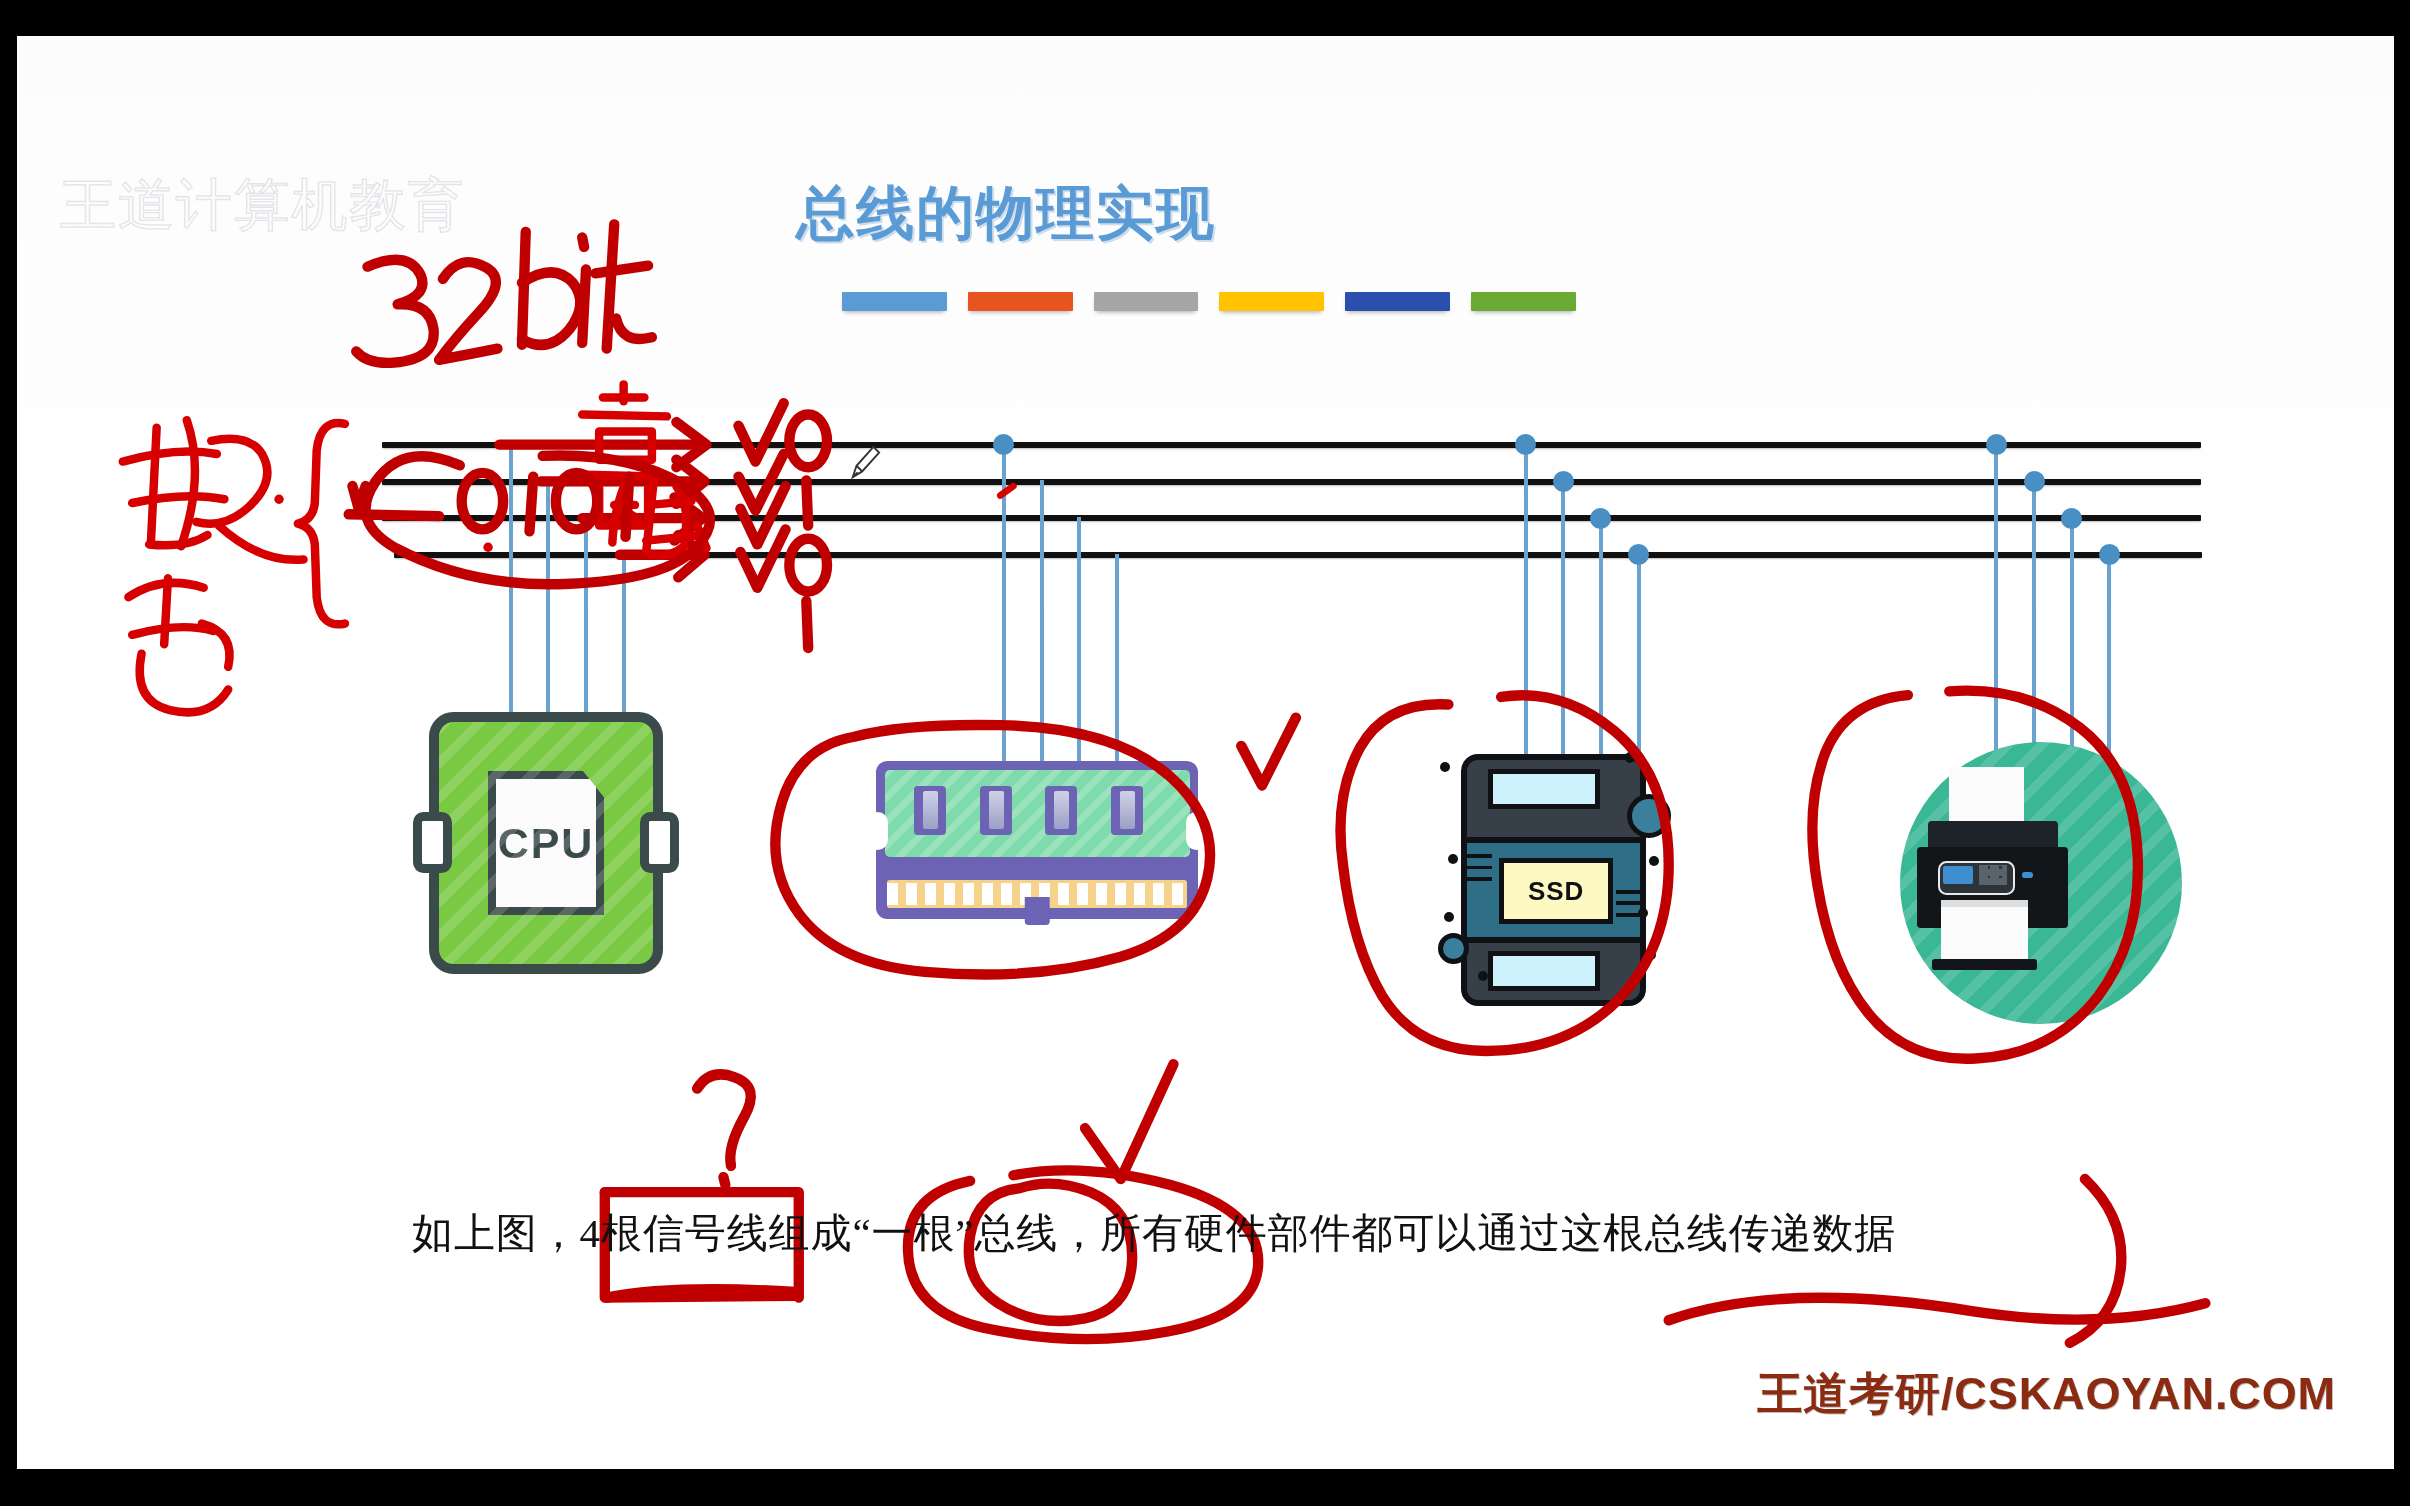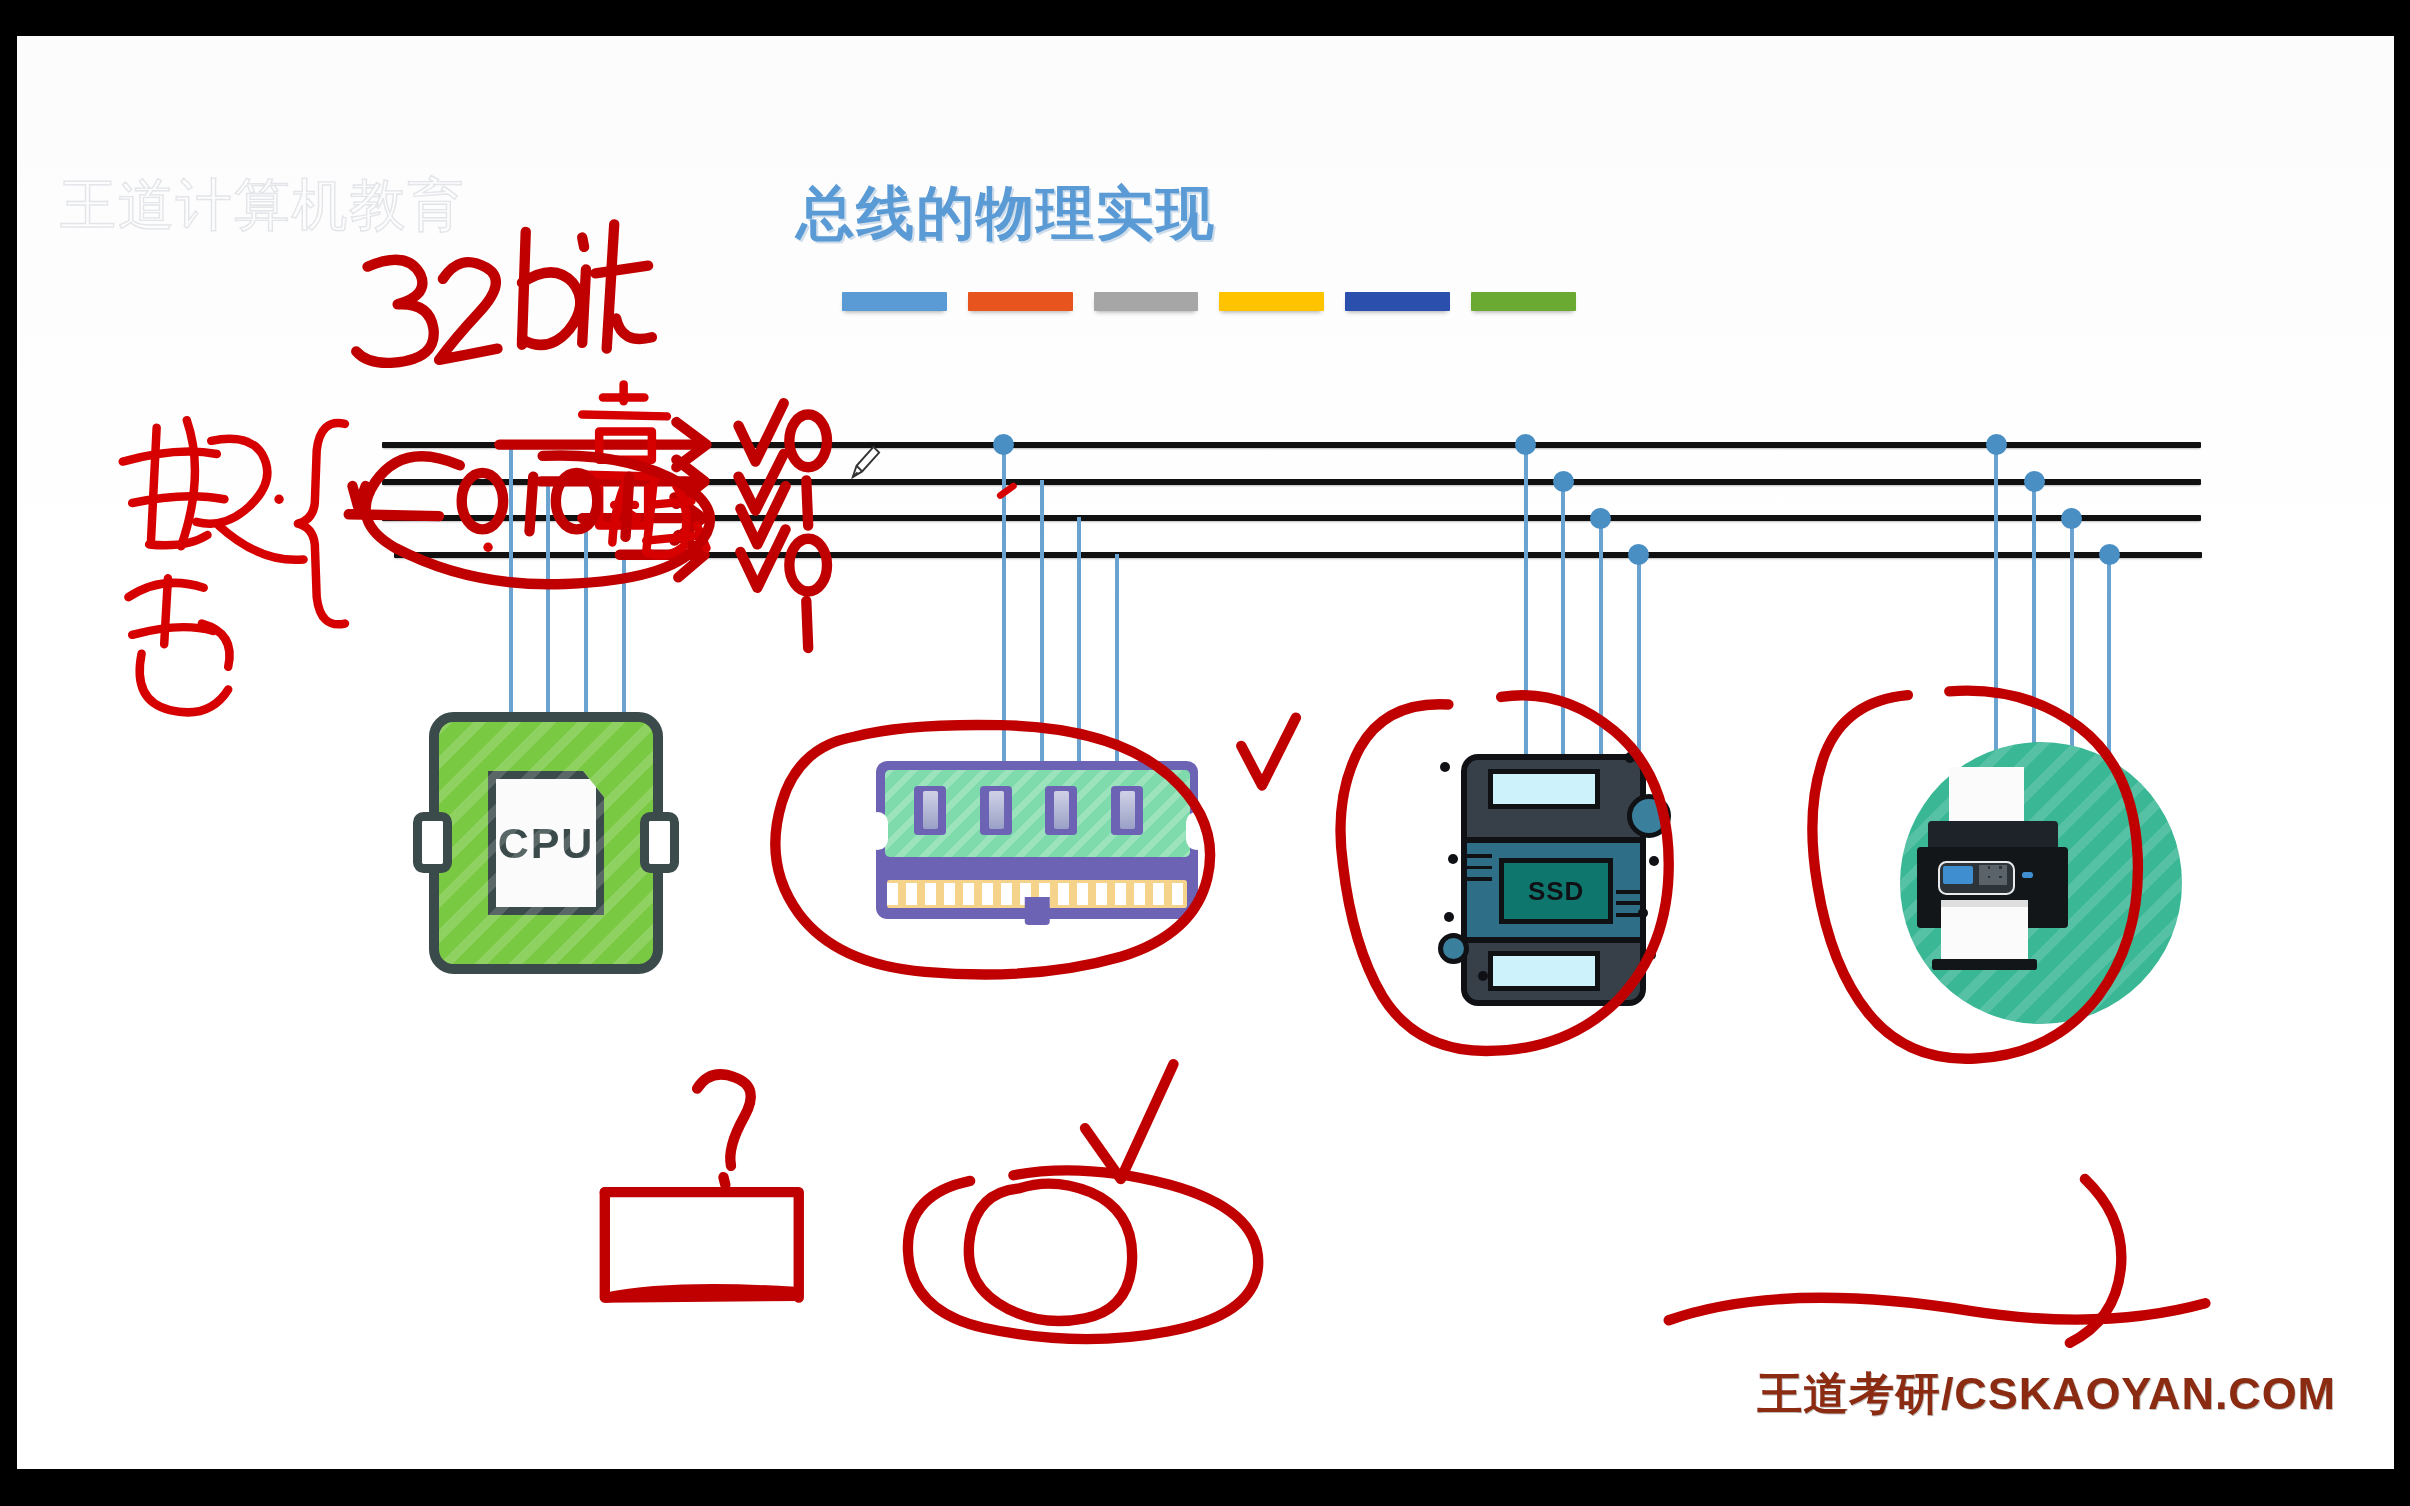--- a/index.html
+++ b/index.html
@@ -74,21 +74,21 @@
     background:repeating-linear-gradient(90deg,#fff 0 11.3px,transparent 11.3px 19px);}
   .ram-notch{position:absolute;left:50%;transform:translateX(-50%);bottom:-5.6px;width:24.5px;height:28px;
              background:#6c63b5;border-radius:0 0 3.8px 3.8px;}
   .ram-side{position:absolute;top:51px;width:21px;height:38px;background:#fff;border-radius:10.4px;}
 
   
   #ssd-wrap{left:1444px;top:718px;width:185px;height:252px;}
   .ssd-body{position:absolute;inset:0;background:#374049;border:6.6px solid #0f1115;border-radius:17px;overflow:hidden;}
   .ssd-mid{position:absolute;left:0;right:0;top:77px;height:94px;background:#2f6e87;
            border-top:6.6px solid #0f1115;border-bottom:6.6px solid #0f1115;}
-  .ssd-label{position:absolute;left:32px;top:15px;width:104px;height:56px;background:#0f766e;
+  .ssd-label{position:absolute;left:32px;top:15px;width:104px;height:56px;background:#fef9c3;
              border:5.6px solid #0f1115;display:flex;align-items:center;justify-content:center;
              font-size:26px;font-weight:800;color:#0f1115;letter-spacing:0.9px;}
   .ssd-slot{position:absolute;left:21px;width:102px;height:30px;background:#cdf2fb;border:5.6px solid #0f1115;}
   .ssd-vents{position:absolute;width:24.5px;height:3.8px;background:#0f1115;}
   .ssd-knob{position:absolute;width:34px;height:34px;border-radius:50%;background:#3a7f9c;border:5.6px solid #0f1115;}
   .ssd-dot{position:absolute;width:10.4px;height:10.4px;border-radius:50%;background:#0f1115;}
 
   
   #prt-wrap{left:1883px;top:706px;width:282px;height:282px;}
   .prt-circle{position:absolute;inset:0;border-radius:50%;background:#3ab795;overflow:hidden;}
@@ -392,19 +392,22 @@
       </g>
     </svg>
 
     <svg id="pen" viewBox="0 0 34 40">
       <path d="M4 36 L8 24 L26 4 L32 10 L14 30 Z" fill="#ffffff" stroke="#333" stroke-width="2"></path>
       <path d="M8 24 L14 30" stroke="#333" stroke-width="2"></path>
       <path d="M4 36 L9 31" stroke="#333" stroke-width="2"></path>
     </svg>
 
     <div id="caption">
+      <div>
+        <span>如上图，4根信号线组成“一根”总线，所有硬件部件都可以通过这根总线传递数据</span>
+      </div>
     </div>
 
     <div id="wm-bottom">王道考研/CSKAOYAN.COM</div>
 
   </div>
 </div>
 
 
 </body></html>

